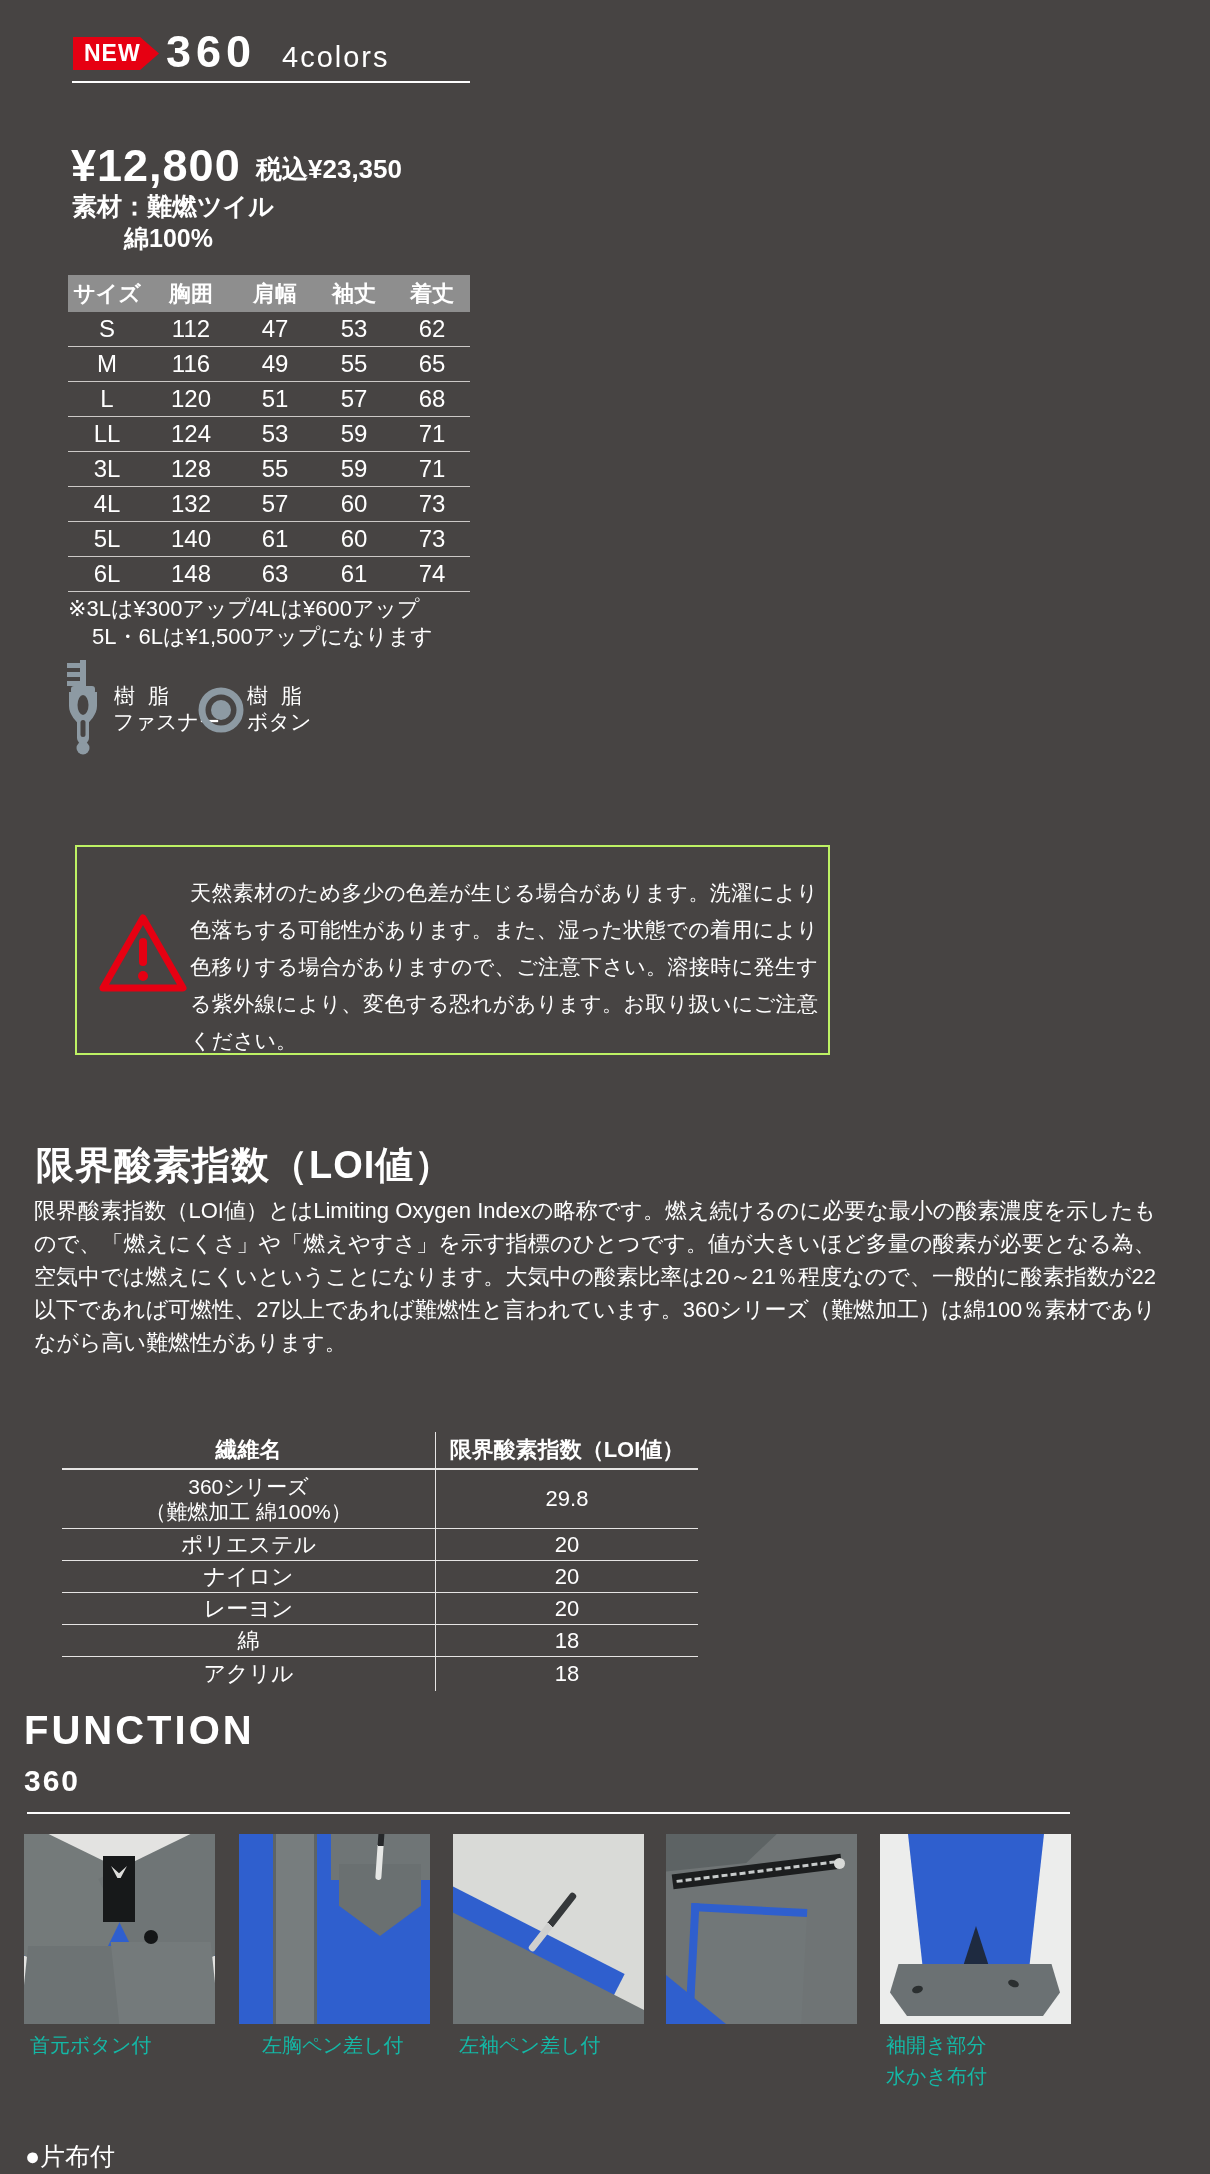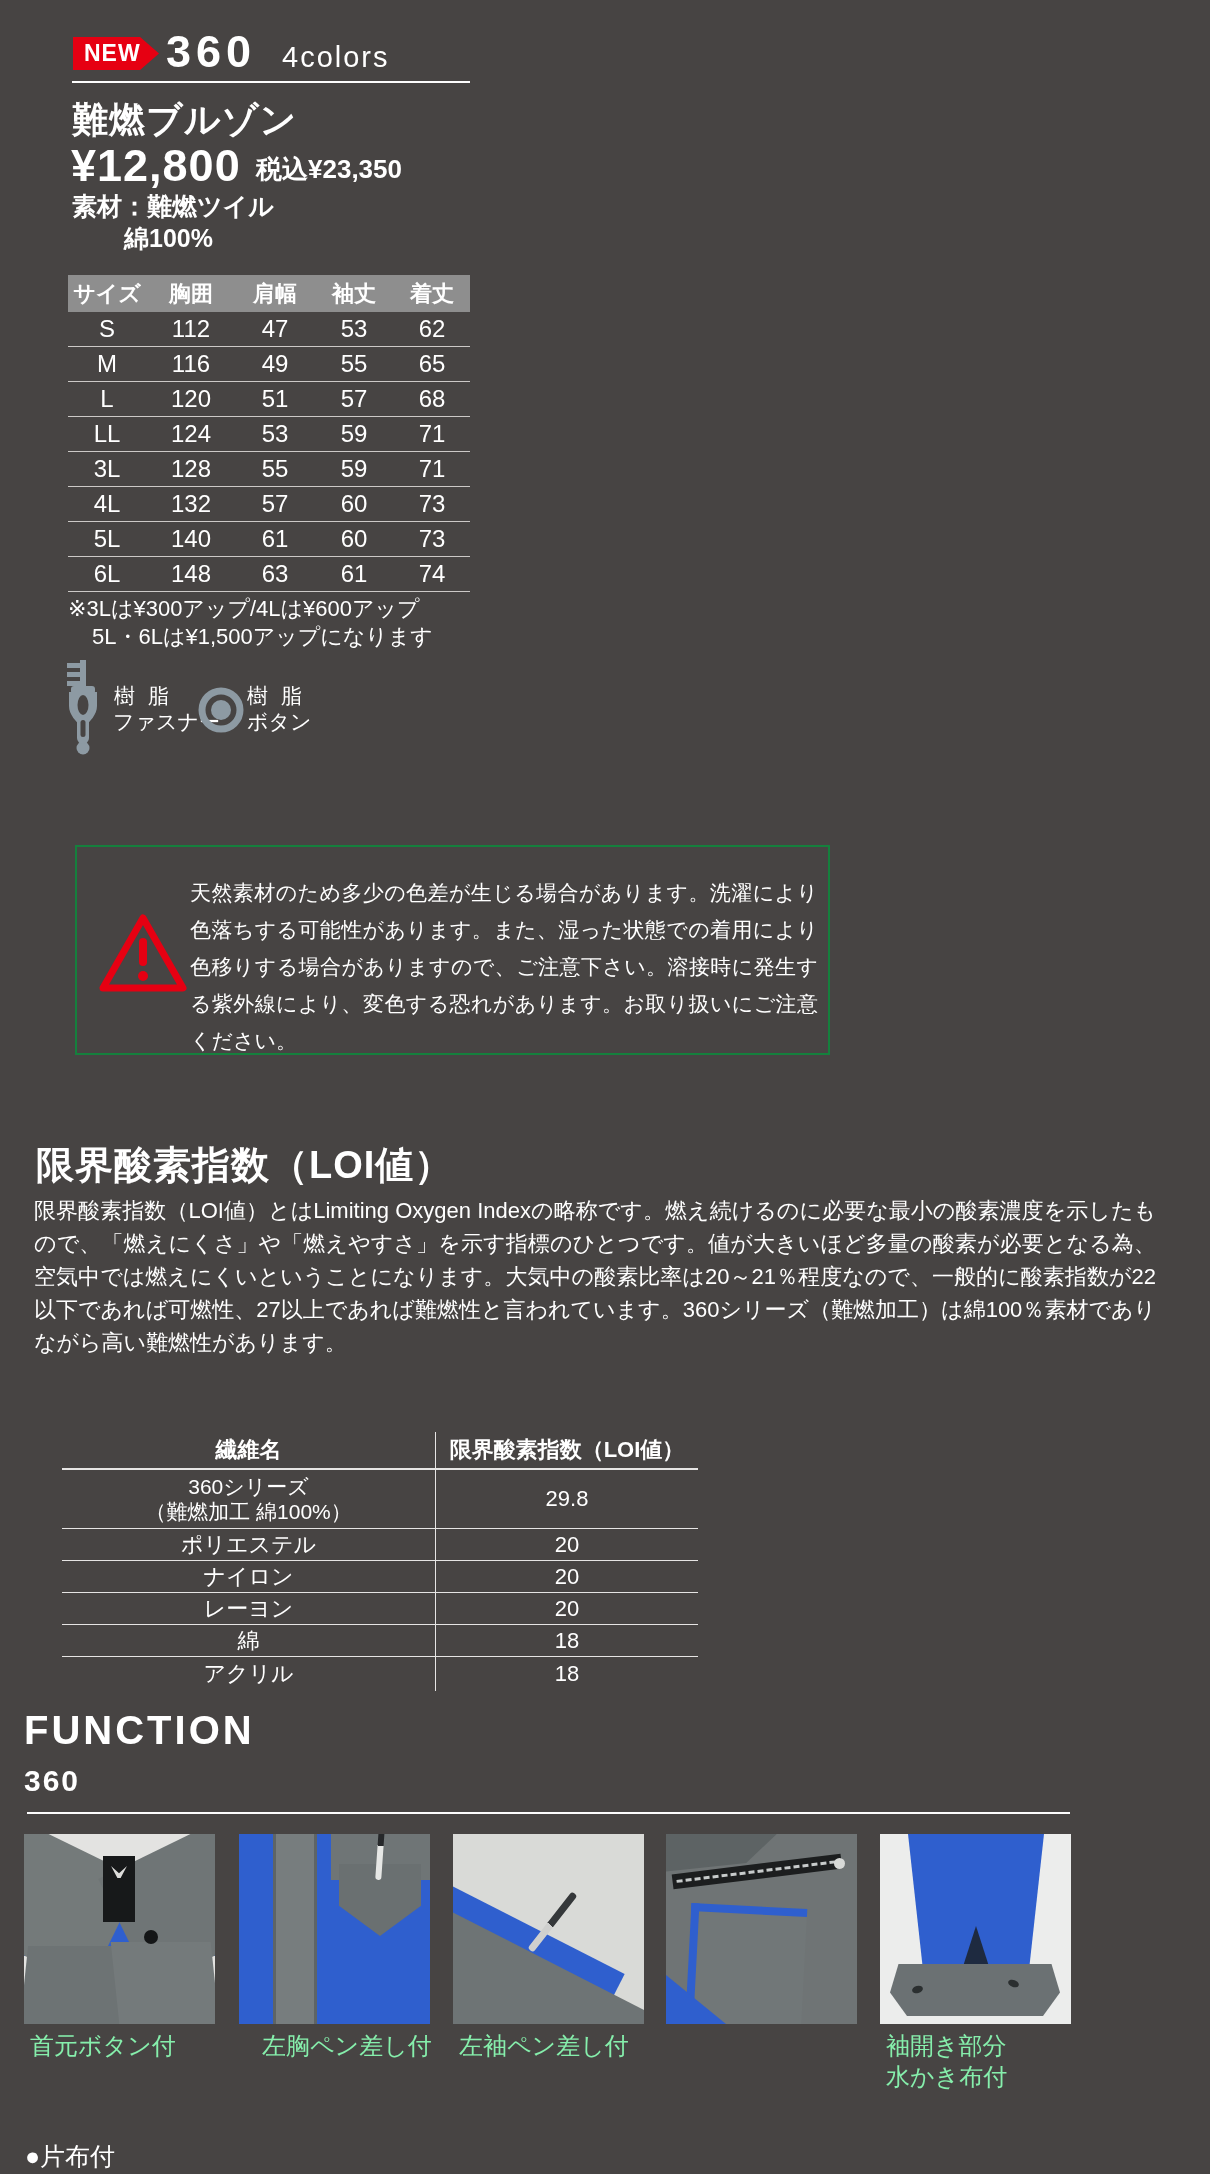--- a/index.html
+++ b/index.html
@@ -31,21 +31,21 @@
 
   
   .zip-icon{position:absolute;left:66px;top:660px;}
   .zip-label1{position:absolute;left:114px;top:682px;font-size:21px;letter-spacing:13px;}
   .zip-label2{position:absolute;left:113px;top:708px;font-size:21px;}
   .btn-icon{position:absolute;left:198px;top:687px;}
   .btn-label1{position:absolute;left:247px;top:682px;font-size:21px;letter-spacing:13px;}
   .btn-label2{position:absolute;left:247px;top:708px;font-size:21px;}
 
   
-  .warn-box{position:absolute;left:75px;top:845px;width:755px;height:210px;border:2px solid #15803d;box-sizing:border-box;padding-left:45px;}
+  .warn-box{position:absolute;left:75px;top:845px;width:755px;height:210px;border:2px solid #bef264;box-sizing:border-box;padding-left:45px;}
   .warn-tri{position:absolute;left:20px;top:63px;}
   .warn-text{position:absolute;left:113px;top:27px;width:628px;font-size:21px;line-height:37px;color:#fff;text-align:justify;}
 
   
   .loi-title{position:absolute;left:36px;top:1140px;font-size:38px;font-weight:bold;letter-spacing:1px;}
   .loi-para{position:absolute;left:34px;top:1194px;width:1122px;font-size:22px;line-height:33px;text-align:justify;}
   .loi-table{position:absolute;left:62px;top:1412px;width:636px;font-size:22px;}
   .loi-row{display:flex;align-items:center;}
   .loi-c1{width:374px;text-align:center;border-right:1px solid #e6e5e4;box-sizing:border-box;align-self:stretch;
     display:flex;flex-direction:column;justify-content:center;}
@@ -55,21 +55,21 @@
   .loi-r{height:31px;border-bottom:1px solid #e6e5e4;}
   .loi-rlast{height:34px;}
   .loi-sub{font-size:21px;line-height:25px;}
 
   
   .fn-title{position:absolute;left:24px;top:1708px;font-size:40px;font-weight:bold;letter-spacing:3px;}
   .fn-model{position:absolute;left:24px;top:1764px;font-size:30px;font-weight:bold;letter-spacing:2px;}
   .fn-rule{position:absolute;left:27px;top:1812px;width:1043px;height:2px;background:#fdfdfd;}
   .photo{position:absolute;top:1834px;width:191px;height:190px;overflow:hidden;background:#6f7475;}
   .photo *{position:absolute;}
-  .caption{position:absolute;top:2030px;font-size:24px;line-height:31px;color:#86efac;}
+  .caption{position:absolute;top:2030px;font-size:20px;line-height:31px;color:#14b8a6;}
 
   
   .p1{background:#e3e3e1;}
   .p1 .blue-band{left:0;top:52px;width:191px;height:70px;background:#2f5fce;}
   .p1 .collar-l{left:-52px;top:6px;width:150px;height:120px;background:#747a7a;transform:rotate(26deg);}
   .p1 .collar-r{right:-52px;top:6px;width:150px;height:120px;background:#6f7576;transform:rotate(-26deg);}
   .p1 .body-l{left:0;top:112px;width:100px;height:78px;background:#6d7374;transform:skewX(-6deg);}
   .p1 .body-r{right:0;top:108px;width:100px;height:82px;background:#747a7b;transform:skewX(6deg);}
   .p1 .tag{left:79px;top:22px;width:32px;height:66px;background:#17191a;}
   .p1 .tag-logo{left:8px;top:10px;width:16px;height:12px;background:#dcdcda;clip-path:polygon(0 0,50% 60%,100% 0,60% 100%,40% 100%);}
@@ -112,21 +112,20 @@
 
 <div class="page">
 
   <div class="new-badge">
     <span>NEW</span>
   </div>
   <div class="model-no">360</div>
   <div class="colors-label">4colors</div>
   <div class="header-rule"></div>
 
-  <div class="prod-name">難燃ブルゾン</div>
   <div class="prod-price">¥12,800</div>
   <div class="prod-tax">税込¥23,350</div>
   <div class="material1">素材：難燃ツイル</div>
   <div class="material2">綿100%</div>
 
   <table class="sz-table">
     <colgroup>
         <col style="width:78px">
         <col style="width:90px">
         <col style="width:78px">

